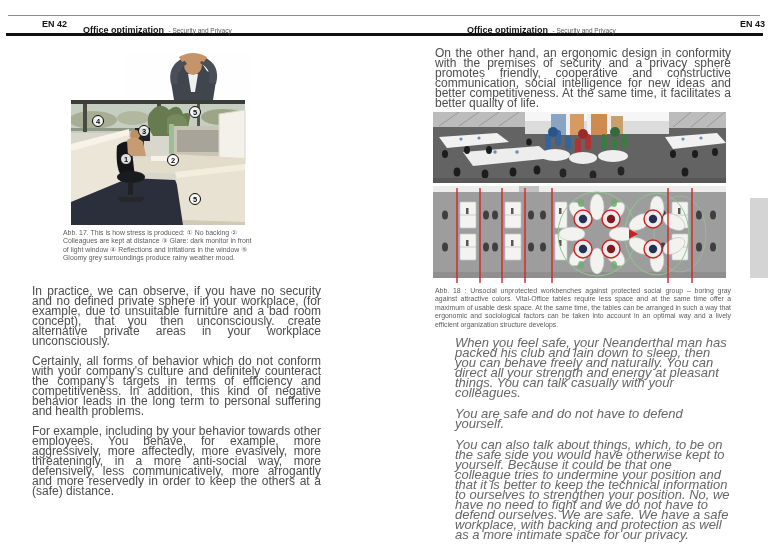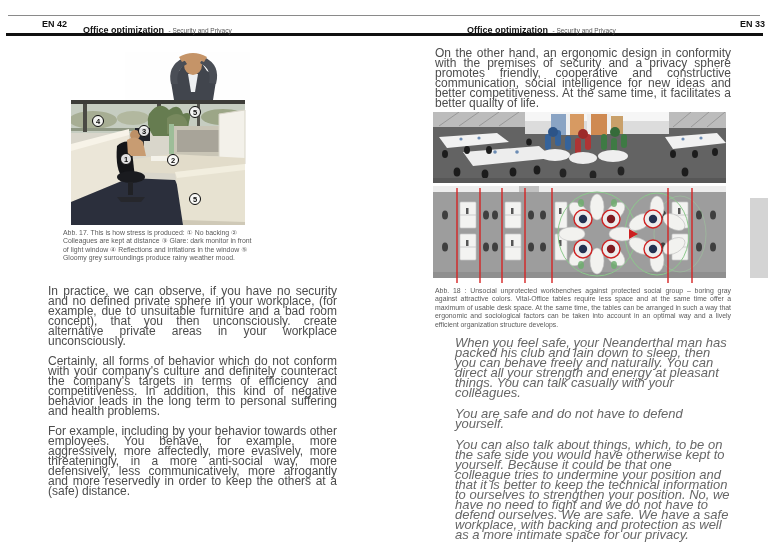--- a/index.html
+++ b/index.html
@@ -28,21 +28,21 @@
 
 <div id="spread">
 
   <div class="rule-thin"></div>
   <div class="rule-thick"></div>
 
   <span class="hdr-num" style="left:22px">EN 42</span>
   <span class="hdr-group" style="left:52px"><span class="hdr-title">Office optimization</span> <span class="hdr-sub">- Security and Privacy</span></span>
 
   <span class="hdr-group" style="left:436px"><span class="hdr-title">Office optimization</span> <span class="hdr-sub">- Security and Privacy</span></span>
-  <span class="hdr-num" style="left:720px">EN 33</span>
+  <span class="hdr-num" style="left:720px">EN 43</span>
 
   <svg class="figure" style="left:71px;top:52px" width="179" height="173" viewBox="0 0 179 173">
     <g>
       <rect x="54" y="0" width="125" height="48" fill="#fefefe"></rect>
       <path d="M103 48 L100 30 Q100 22 108 19 L114 10 Q122 4 130 10 L136 19 Q144 22 145 29 L142 48 Z" fill="#41454d"></path>
       <path d="M117 22 L127 22 L124 40 L120 40 Z" fill="#eef0f2"></path>
       <ellipse cx="122" cy="13" rx="9" ry="10" fill="#c59468"></ellipse>
       <path d="M100 32 Q96 14 112 6 L116 12 Q104 18 107 32 Z" fill="#4a4e56"></path>
       <path d="M145 32 Q150 13 133 5 L129 11 Q141 17 138 31 Z" fill="#4a4e56"></path>
       <path d="M108 5 Q122 -3 136 5 L133 10 Q122 3 111 10 Z" fill="#c59468"></path>
@@ -85,21 +85,21 @@
 
   <div class="marker" style="left:120px;top:153px">1</div>
   <div class="marker" style="left:167px;top:154px">2</div>
   <div class="marker" style="left:138px;top:125px">3</div>
   <div class="marker" style="left:92px;top:115px">4</div>
   <div class="marker" style="left:189px;top:106px">5</div>
   <div class="marker" style="left:189px;top:193px">5</div>
 
   <div class="caption" style="left:63px;top:229px;width:192px">Abb. 17. This is how stress is produced: ① No backing ② Colleagues are kept at distance ③ Glare: dark monitor in front of light window ④ Reflections and irritations in the window ⑤ Gloomy grey surroundings produce rainy weather mood.</div>
 
-  <div class="body-text" style="left:48px;top:286px;width:289px">
+  <div class="body-text" style="left:32px;top:286px;width:289px">
     <p>In practice, we can observe, if you have no security and no defined private sphere in your workplace, (for example, due to unsuitable furniture and a bad room concept), that you then unconsciously. create alternative private areas in your workplace unconsciously.</p>
     <p>Certainly, all forms of behavior which do not conform with your company's culture and definitely counteract the company's targets in terms of efficiency and competitiveness. In addition, this kind of negative behavior leads in the long term to personal suffering and health problems.</p>
     <p>For example, including by your behavior towards other employees. You behave, for example, more aggressively, more affectedly, more evasively, more threateningly, in a more anti-social way, more defensively, less communicatively, more arrogantly and more reservedly in order to keep the others at a (safe) distance.</p>
   </div>
 
   <div class="body-text" style="left:435px;top:48px;width:296px">
     <p>On the other hand, an ergonomic design in conformity with the premises of security and a privacy sphere promotes friendly, cooperative and constructive communication, social intelligence for new ideas and better competitiveness. At the same time, it facilitates a better quality of life.</p>
   </div>
 
   <svg class="figure" style="left:433px;top:112px" width="293" height="171" viewBox="0 0 293 171">

